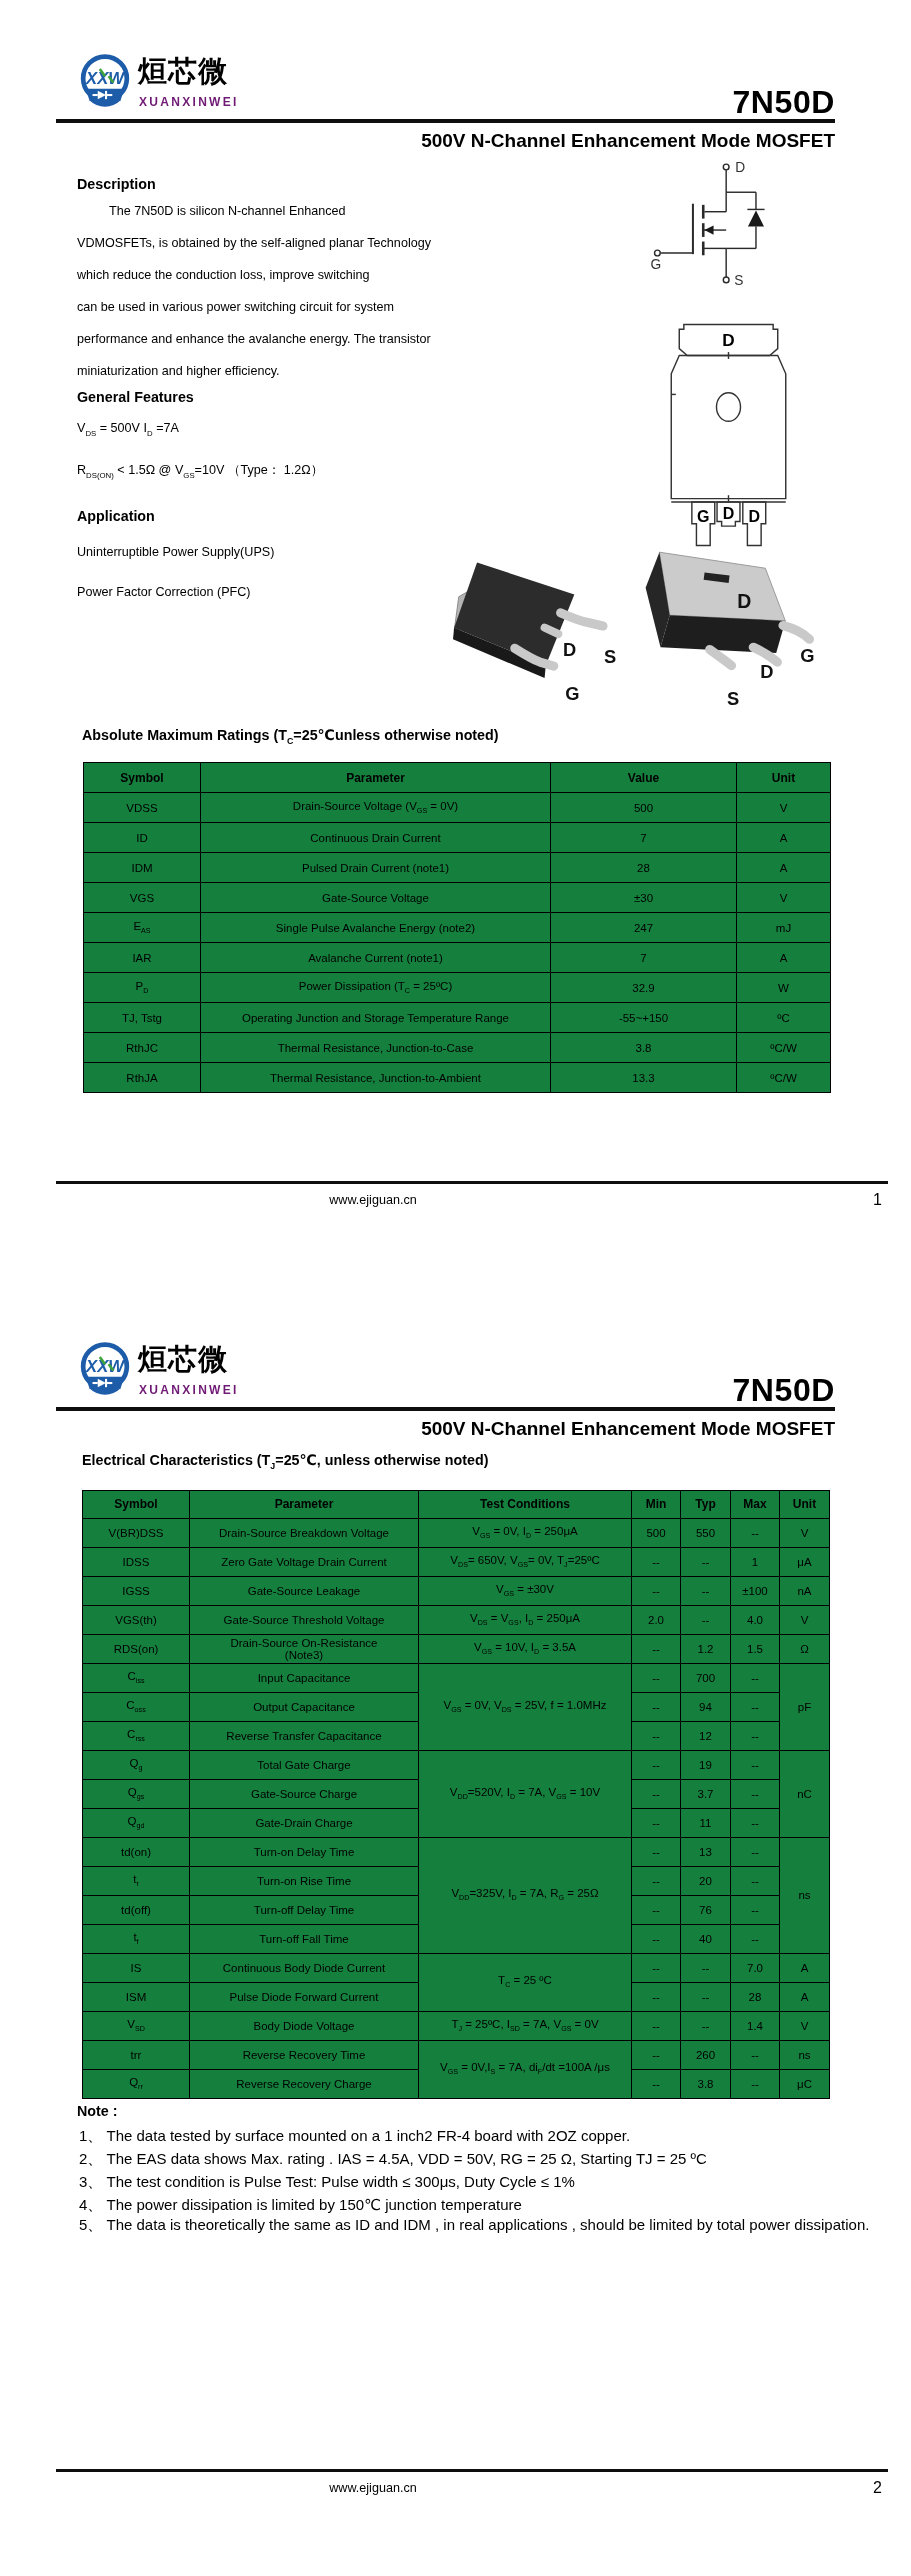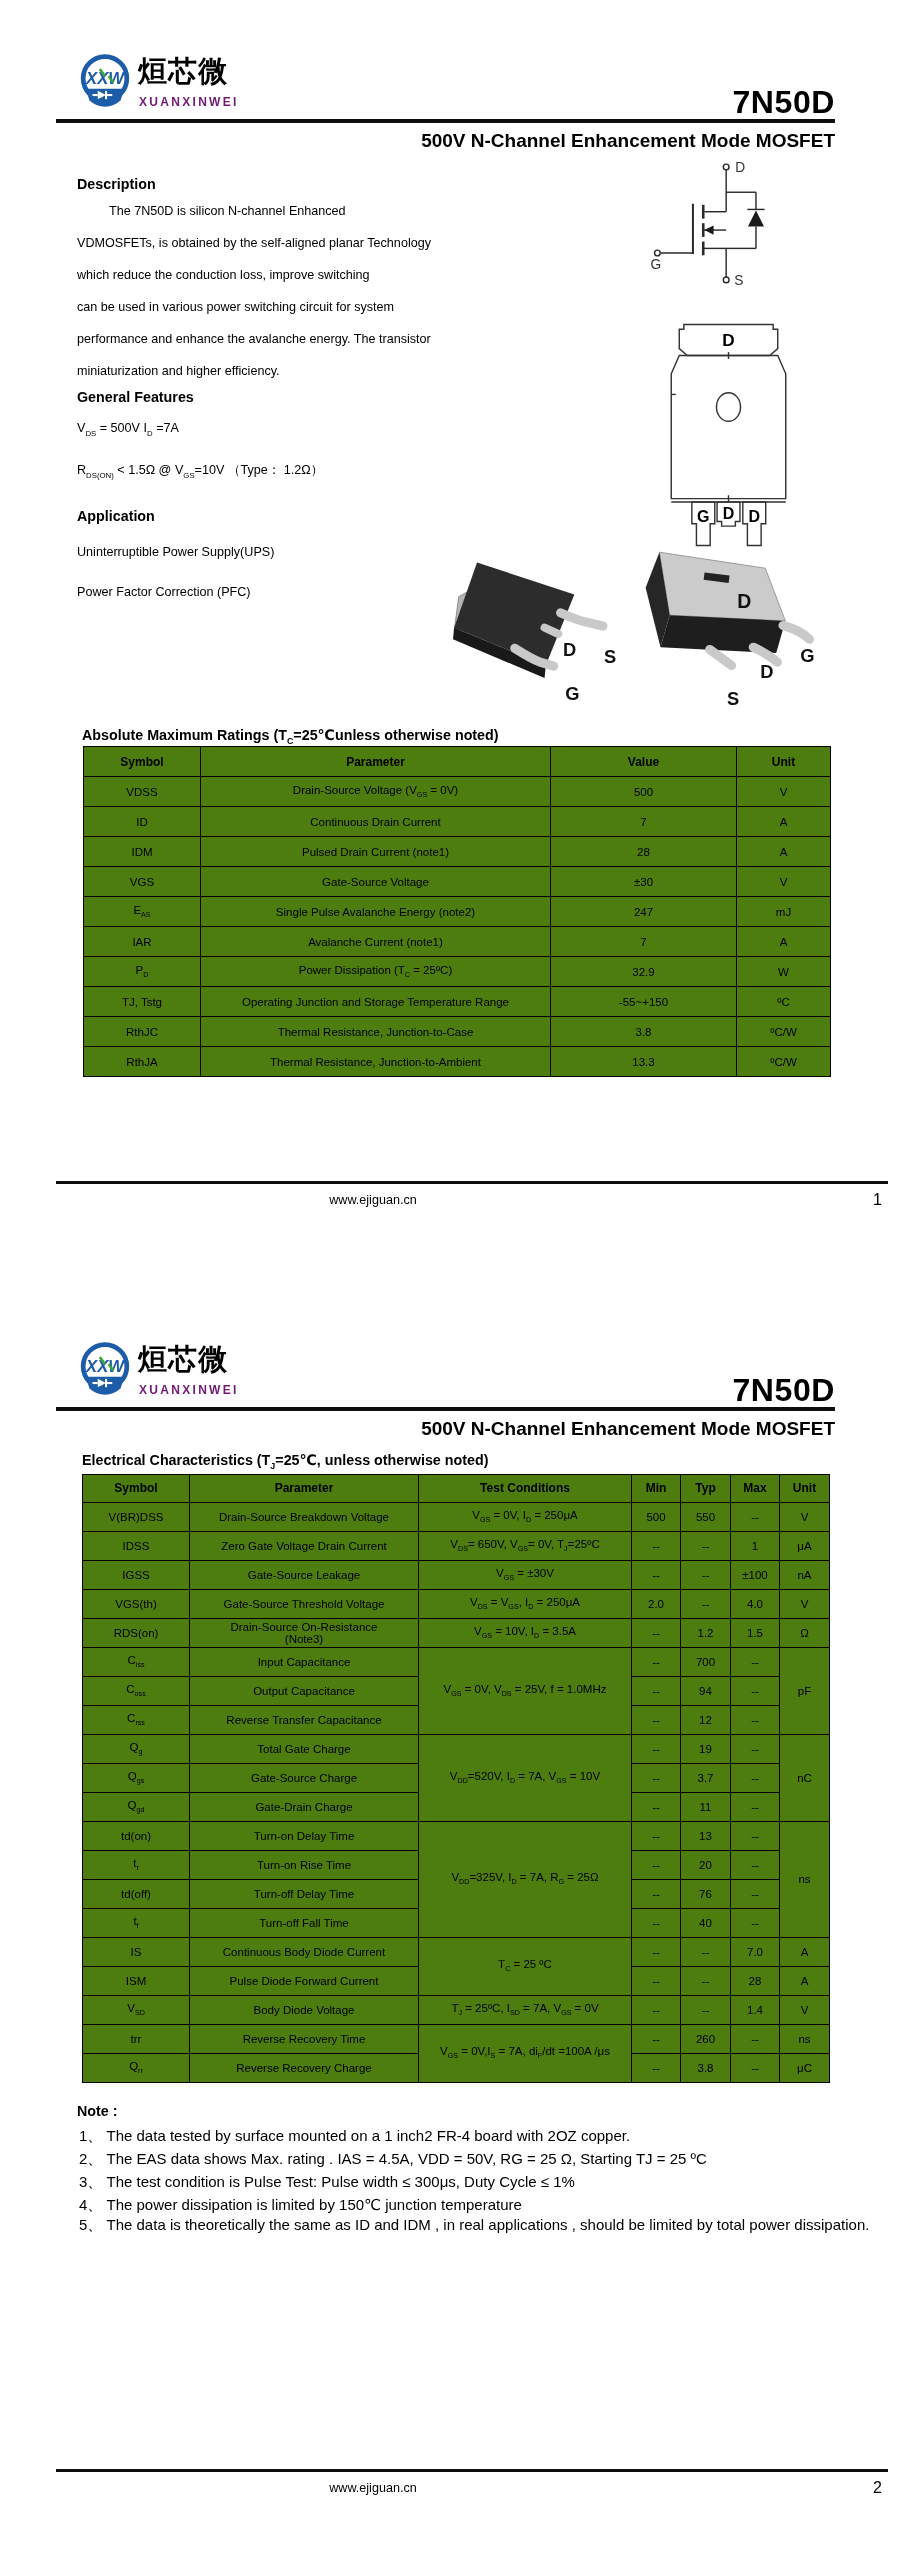--- a/index.html
+++ b/index.html
@@ -10,21 +10,21 @@
   .rule{position:absolute;background:#0e0e0e;height:4px;}
   .part-number{position:absolute;right:76px;font-size:32px;font-weight:bold;letter-spacing:0.6px;}
   .subtitle{position:absolute;right:76px;font-size:19px;font-weight:bold;}
   .brand-cn{position:absolute;font-size:29px;font-weight:bold;letter-spacing:1.1px;line-height:1;font-family:Liberation Serif, serif;}
   .brand-en{position:absolute;font-size:12px;font-weight:bold;letter-spacing:2.3px;color:#701a75;}
   .sec-heading{position:absolute;font-size:14.3px;font-weight:bold;}
   .body-line{position:absolute;font-size:12.6px;white-space:nowrap;}
   .desc-block{position:absolute;left:77px;top:195px;width:436px;}
   .desc-line{font-size:12.6px;line-height:32px;white-space:nowrap;}
   .desc-line:first-child{padding-left:32px;}
-  table{border-collapse:collapse;table-layout:fixed;position:absolute;background:#4d7c0f;}
+  table{border-collapse:collapse;table-layout:fixed;position:absolute;background:#15803d;margin-top:16px;}
   td,th{border:1.1px solid #000;text-align:center;vertical-align:middle;font-size:11.5px;padding:0.6px 3.4px;white-space:pre-line;overflow:hidden;}
   th{font-weight:bold;font-size:12px;}
   .amr{border:1.7px solid #000;}
   .amr tr{height:30px;}
   .ec{border:1.7px solid #000;}
   .ec thead tr{height:27.5px;}
   .ec tbody tr{height:29px;}
   sub{font-size:0.62em;}
   .note-line{position:absolute;font-size:15px;white-space:nowrap;}
   .footer-url{position:absolute;left:0;width:746px;text-align:center;font-size:12.6px;}

